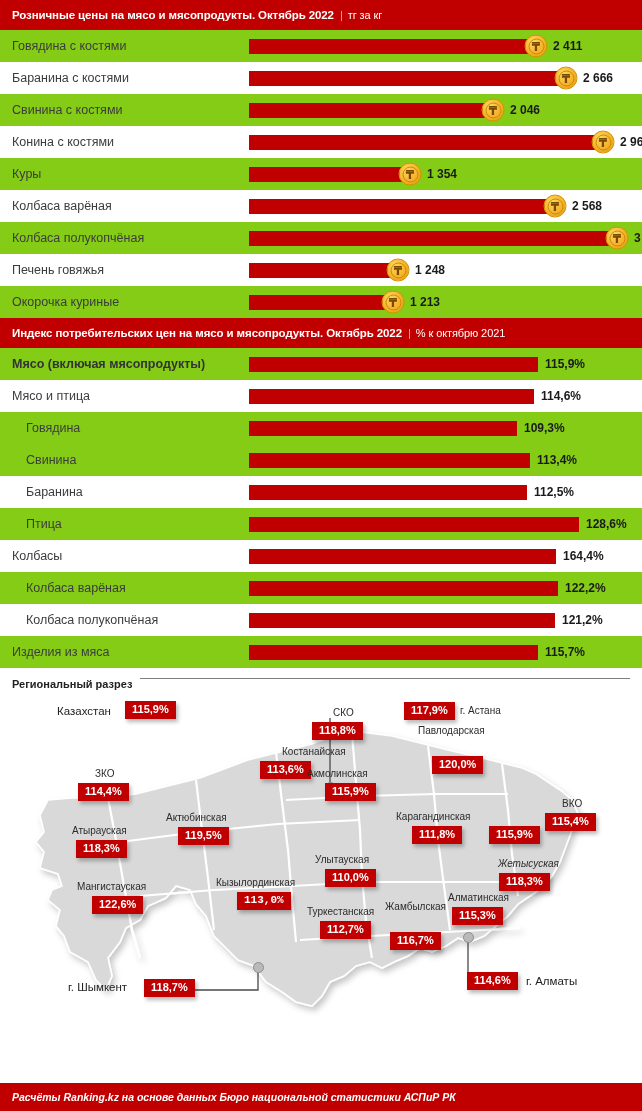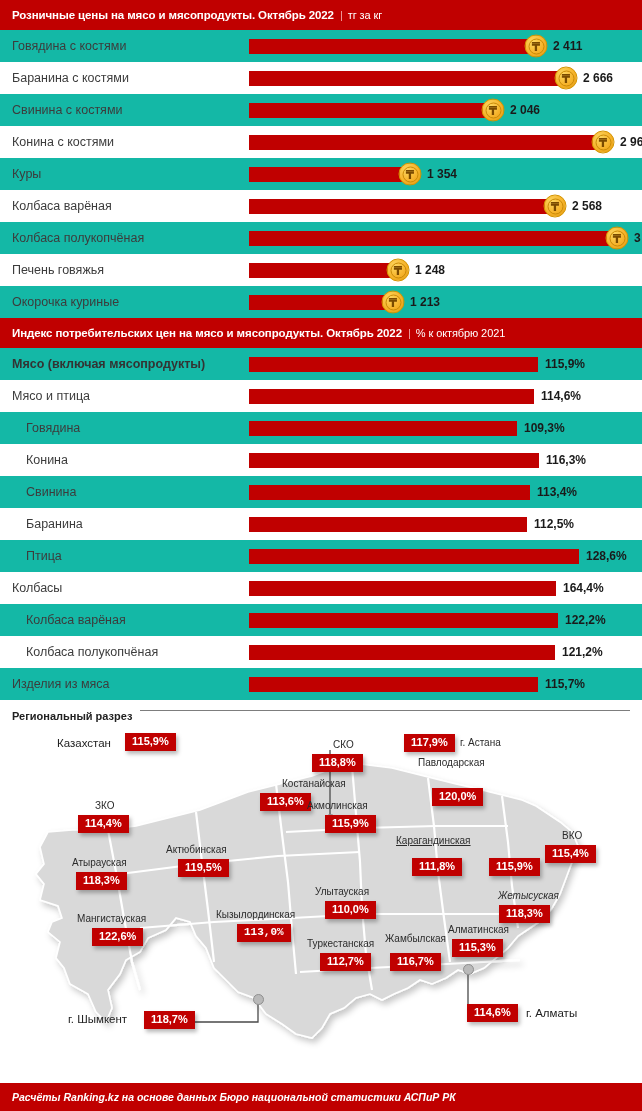--- a/index.html
+++ b/index.html
@@ -44,21 +44,21 @@
   }
 
   
   .rows { width: 642px; }
 
   .row {
     position: relative;
     height: 32px;
     display: flex;
     align-items: center;
-    background: #14b8a6;
+    background: #84cc16;
   }
   .row.alt { background: #ffffff; }
 
   .row-label {
     position: absolute;
     left: 12px;
     top: 0;
     height: 32px;
     display: flex;
     align-items: center;
@@ -329,27 +329,20 @@
         <div class="bar-track">
           <div class="bar" style="width: 285px;"></div>
           <div class="bar-value" style="left: 292px;">114,6%</div>
         </div>
       </div>
       <div class="row">
         <div class="row-label ind2">Говядина</div>
         <div class="bar-track">
           <div class="bar" style="width: 268px;"></div>
           <div class="bar-value" style="left: 275px;">109,3%</div>
-        </div>
-      </div>
-      <div class="row alt">
-        <div class="row-label ind2">Конина</div>
-        <div class="bar-track">
-          <div class="bar" style="width: 290px;"></div>
-          <div class="bar-value" style="left: 297px;">116,3%</div>
         </div>
       </div>
       <div class="row">
         <div class="row-label ind2">Свинина</div>
         <div class="bar-track">
           <div class="bar" style="width: 281px;"></div>
           <div class="bar-value" style="left: 288px;">113,4%</div>
         </div>
       </div>
       <div class="row alt">
@@ -470,21 +463,21 @@
 
       <div class="region-name" style="left:95px; top:79px;">ЗКО</div>
       <div class="chip" style="left:78px; top:93px;">114,4%</div>
 
       <div class="region-name" style="left:166px; top:123px;">Актюбинская</div>
       <div class="chip" style="left:178px; top:137px;">119,5%</div>
 
       <div class="region-name" style="left:72px; top:136px;">Атырауская</div>
       <div class="chip" style="left:76px; top:150px;">118,3%</div>
 
-      <div class="region-name" style="left:396px; top:114px;text-decoration:underline;">Карагандинская</div>
+      <div class="region-name" style="left:396px; top:122px;">Карагандинская</div>
       <div class="chip" style="left:412px; top:136px;">111,8%</div>
 
       <div class="region-name" style="left:493px; top:122px;margin-top:21px;">Абайская</div>
       <div class="chip" style="left:489px; top:136px;">115,9%</div>
 
       <div class="region-name" style="left:562px; top:109px;">ВКО</div>
       <div class="chip" style="left:545px; top:123px;">115,4%</div>
 
       <div class="region-name" style="left:315px; top:165px;">Улытауская</div>
       <div class="chip" style="left:325px; top:179px;">110,0%</div>
@@ -495,21 +488,21 @@
       <div class="region-name" style="left:77px; top:192px;">Мангистауская</div>
       <div class="chip" style="left:92px; top:206px;">122,6%</div>
 
       <div class="region-name" style="left:498px; top:169px;font-style:italic;">Жетысуская</div>
       <div class="chip" style="left:499px; top:183px;">118,3%</div>
 
       <div class="region-name" style="left:448px; top:203px;">Алматинская</div>
       <div class="chip" style="left:452px; top:217px;">115,3%</div>
 
       <div class="region-name" style="left:385px; top:212px;">Жамбылская</div>
-      <div class="chip" style="left:390px; top:231px;">116,7%</div>
+      <div class="chip" style="left:390px; top:242px;">116,7%</div>
 
       <div class="region-name" style="left:307px; top:217px;">Туркестанская</div>
       <div class="chip" style="left:320px; top:231px;">112,7%</div>
 
       <div class="region-name bigger" style="left:68px; top:292px;">г. Шымкент</div>
       <div class="chip" style="left:144px; top:289px;">118,7%</div>
 
       <div class="chip" style="left:467px; top:282px;">114,6%</div>
       <div class="region-name bigger" style="left:526px; top:286px;">г. Алматы</div>
 

